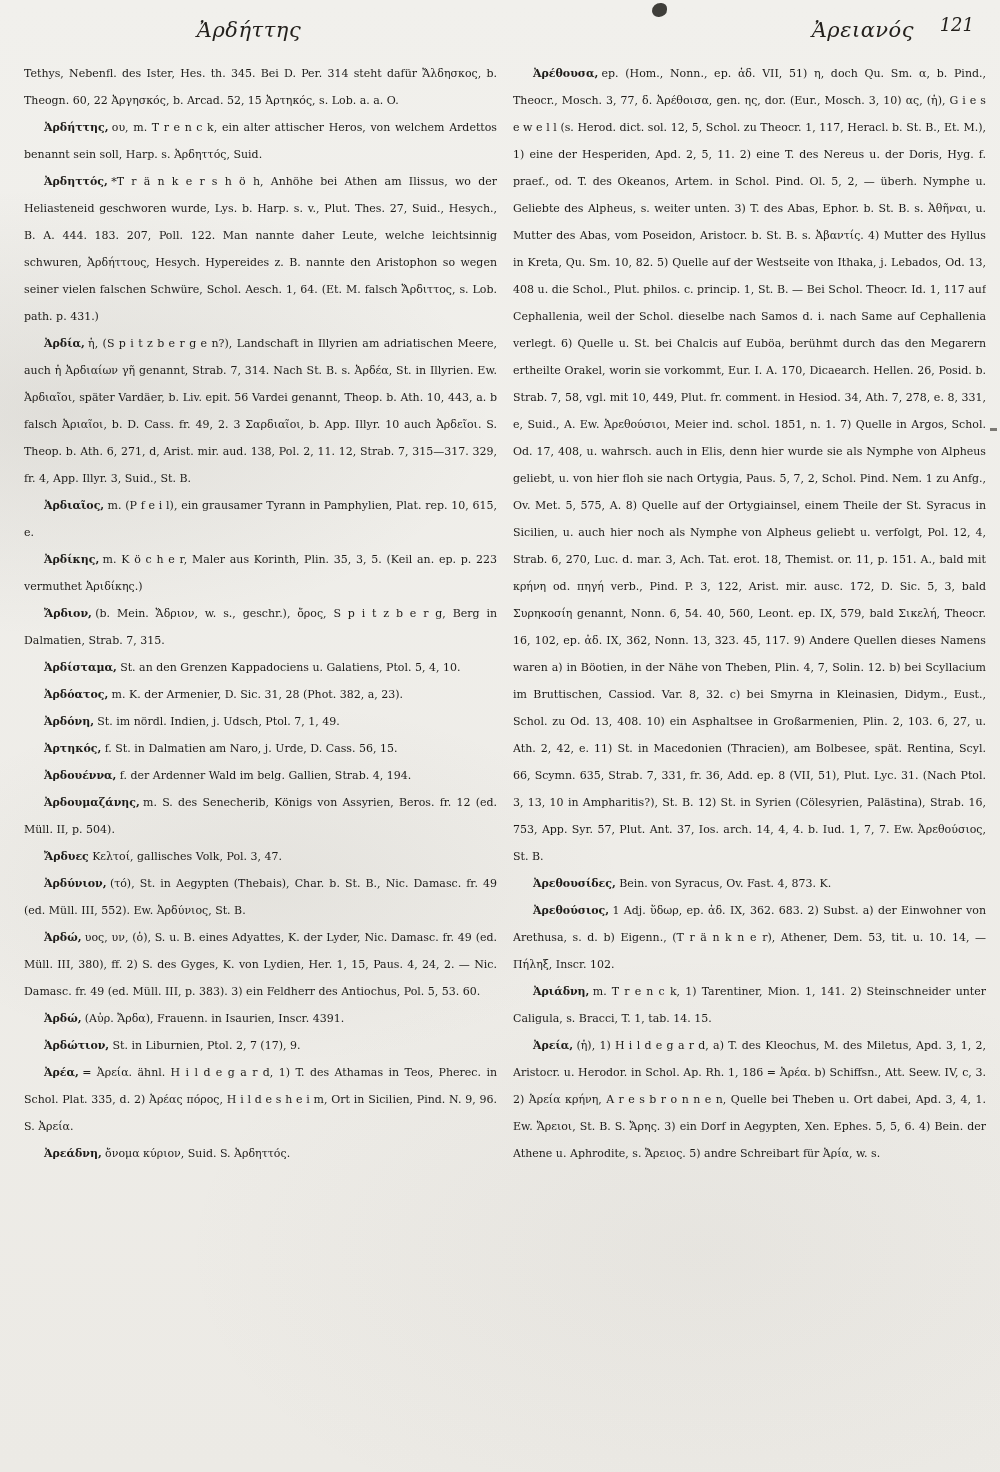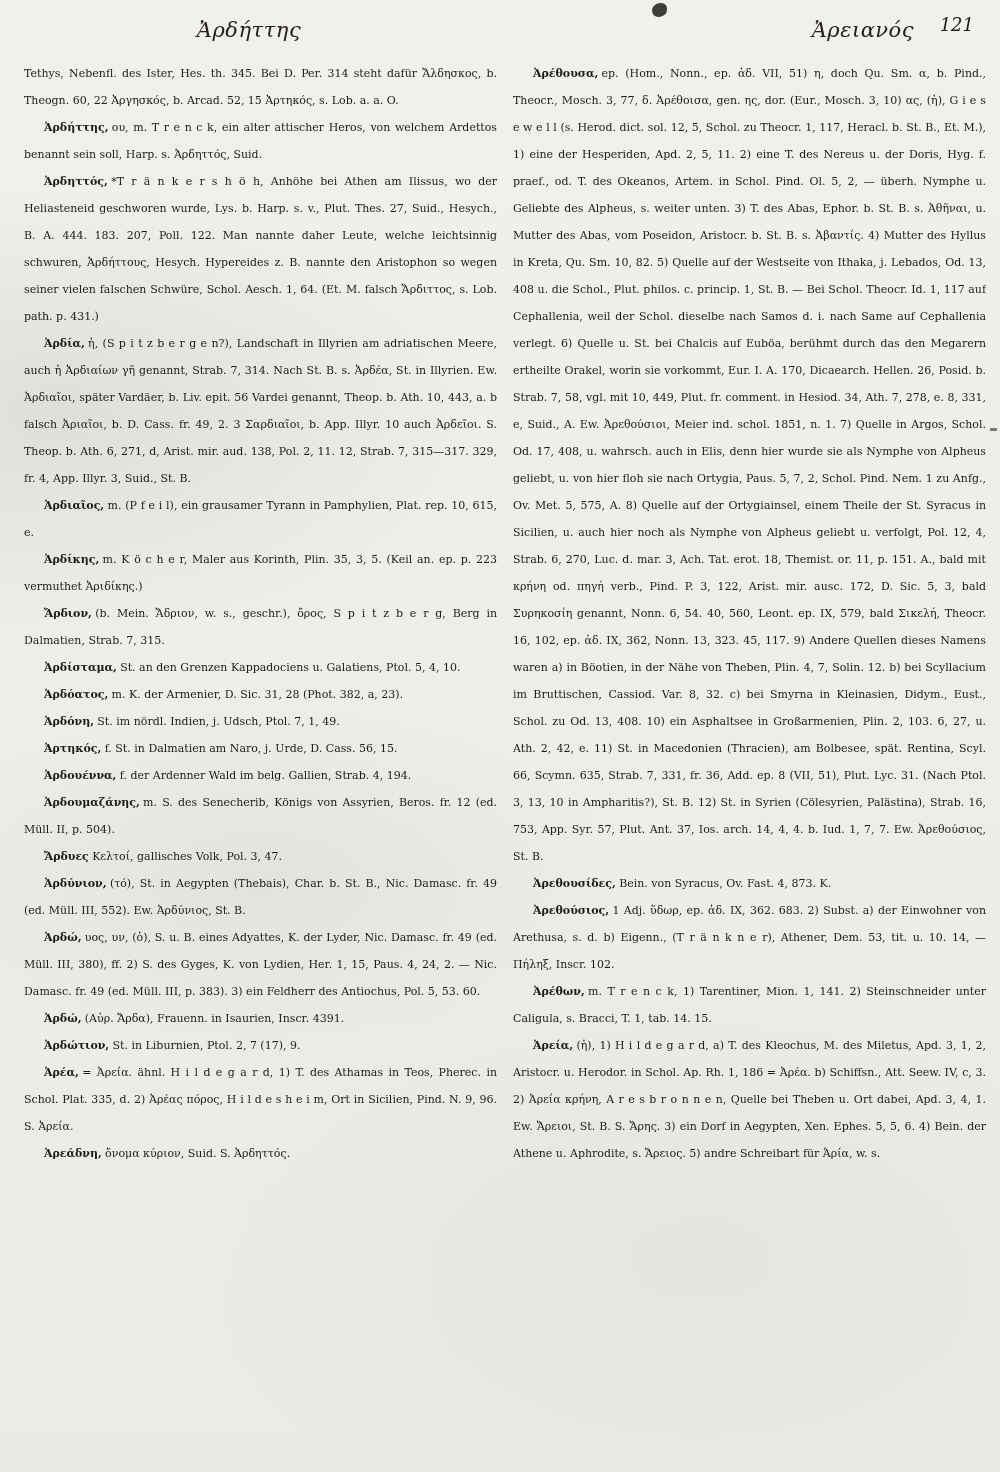--- a/index.html
+++ b/index.html
@@ -69,19 +69,19 @@
       <p><b class="hw">Ἀρδώτιον,</b><span>St. in Liburnien, Ptol. 2, 7 (17), 9.</span></p>
       <p><b class="hw">Ἀρέα,</b><span>= Ἀρεία. ähnl. H i l d e g a r d, 1) T. des Athamas in Teos, Pherec. in Schol. Plat. 335, d. 2) Ἀρέας πόρος, H i l d e s h e i m, Ort in Sicilien, Pind. N. 9, 96. S. Ἀρεία.</span></p>
       <p><b class="hw">Ἀρεάδνη,</b><span>ὄνομα κύριον, Suid. S. Ἀρδηττός.</span></p>
 
     </div>
 
     <div class="col">
       <p><b class="hw">Ἀρέθουσα,</b><span>ep. (Hom., Nonn., ep. ἀδ. VII, 51) η, doch Qu. Sm. α, b. Pind., Theocr., Mosch. 3, 77, δ. Ἀρέθοισα, gen. ης, dor. (Eur., Mosch. 3, 10) ας, (ἡ), G i e s e w e l l (s. Herod. dict. sol. 12, 5, Schol. zu Theocr. 1, 117, Heracl. b. St. B., Et. M.), 1) eine der Hesperiden, Apd. 2, 5, 11. 2) eine T. des Nereus u. der Doris, Hyg. f. praef., od. T. des Okeanos, Artem. in Schol. Pind. Ol. 5, 2, — überh. Nymphe u. Geliebte des Alpheus, s. weiter unten. 3) T. des Abas, Ephor. b. St. B. s. Ἀθῆναι, u. Mutter des Abas, vom Poseidon, Aristocr. b. St. B. s. Ἀβαντίς. 4) Mutter des Hyllus in Kreta, Qu. Sm. 10, 82. 5) Quelle auf der Westseite von Ithaka, j. Lebados, Od. 13, 408 u. die Schol., Plut. philos. c. princip. 1, St. B. — Bei Schol. Theocr. Id. 1, 117 auf Cephallenia, weil der Schol. dieselbe nach Samos d. i. nach Same auf Cephallenia verlegt. 6) Quelle u. St. bei Chalcis auf Euböa, berühmt durch das den Megarern ertheilte Orakel, worin sie vorkommt, Eur. I. A. 170, Dicaearch. Hellen. 26, Posid. b. Strab. 7, 58, vgl. mit 10, 449, Plut. fr. comment. in Hesiod. 34, Ath. 7, 278, e. 8, 331, e, Suid., A. Ew. Ἀρεθούσιοι, Meier ind. schol. 1851, n. 1. 7) Quelle in Argos, Schol. Od. 17, 408, u. wahrsch. auch in Elis, denn hier wurde sie als Nymphe von Alpheus geliebt, u. von hier floh sie nach Ortygia, Paus. 5, 7, 2, Schol. Pind. Nem. 1 zu Anfg., Ov. Met. 5, 575, A. 8) Quelle auf der Ortygiainsel, einem Theile der St. Syracus in Sicilien, u. auch hier noch als Nymphe von Alpheus geliebt u. verfolgt, Pol. 12, 4, Strab. 6, 270, Luc. d. mar. 3, Ach. Tat. erot. 18, Themist. or. 11, p. 151. A., bald mit κρήνη od. πηγή verb., Pind. P. 3, 122, Arist. mir. ausc. 172, D. Sic. 5, 3, bald Συρηκοσίη genannt, Nonn. 6, 54. 40, 560, Leont. ep. IX, 579, bald Σικελή, Theocr. 16, 102, ep. ἀδ. IX, 362, Nonn. 13, 323. 45, 117. 9) Andere Quellen dieses Namens waren a) in Böotien, in der Nähe von Theben, Plin. 4, 7, Solin. 12. b) bei Scyllacium im Bruttischen, Cassiod. Var. 8, 32. c) bei Smyrna in Kleinasien, Didym., Eust., Schol. zu Od. 13, 408. 10) ein Asphaltsee in Großarmenien, Plin. 2, 103. 6, 27, u. Ath. 2, 42, e. 11) St. in Macedonien (Thracien), am Bolbesee, spät. Rentina, Scyl. 66, Scymn. 635, Strab. 7, 331, fr. 36, Add. ep. 8 (VII, 51), Plut. Lyc. 31. (Nach Ptol. 3, 13, 10 in Ampharitis?), St. B. 12) St. in Syrien (Cölesyrien, Palästina), Strab. 16, 753, App. Syr. 57, Plut. Ant. 37, Ios. arch. 14, 4, 4. b. Iud. 1, 7, 7. Ew. Ἀρεθούσιος, St. B.</span></p>
       <p><b class="hw">Ἀρεθουσίδες,</b><span>Bein. von Syracus, Ov. Fast. 4, 873. K.</span></p>
       <p><b class="hw">Ἀρεθούσιος,</b><span>1 Adj. ὕδωρ, ep. ἀδ. IX, 362. 683. 2) Subst. a) der Einwohner von Arethusa, s. d. b) Eigenn., (T r ä n k n e r), Athener, Dem. 53, tit. u. 10. 14, — Πήληξ, Inscr. 102.</span></p>
-      <p><b class="hw">Ἀρέθων,</b><span>m. T r e n c k, 1) Tarentiner, Mion. 1, 141. 2) Steinschneider unter Caligula, s. Bracci, T. 1, tab. 14. 15.</span></p>
+      <p><b class="hw">Ἀριάδνη,</b><span>m. T r e n c k, 1) Tarentiner, Mion. 1, 141. 2) Steinschneider unter Caligula, s. Bracci, T. 1, tab. 14. 15.</span></p>
       <p><b class="hw">Ἀρεία,</b><span>(ἡ), 1) H i l d e g a r d, a) T. des Kleochus, M. des Miletus, Apd. 3, 1, 2, Aristocr. u. Herodor. in Schol. Ap. Rh. 1, 186 = Ἀρέα. b) Schiffsn., Att. Seew. IV, c, 3. 2) Ἀρεία κρήνη, A r e s b r o n n e n, Quelle bei Theben u. Ort dabei, Apd. 3, 4, 1. Ew. Ἄρειοι, St. B. S. Ἄρης. 3) ein Dorf in Aegypten, Xen. Ephes. 5, 5, 6. 4) Bein. der Athene u. Aphrodite, s. Ἄρειος. 5) andre Schreibart für Ἀρία, w. s.</span></p>
 
     </div>
 
   </div>
 </div>
 
 </body></html>

